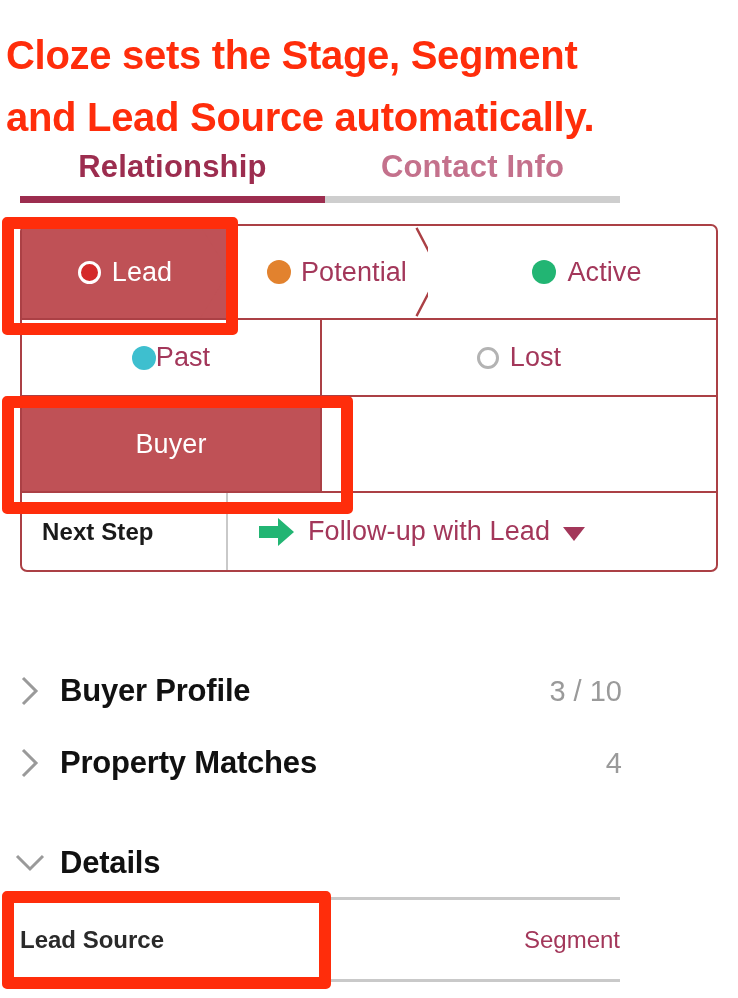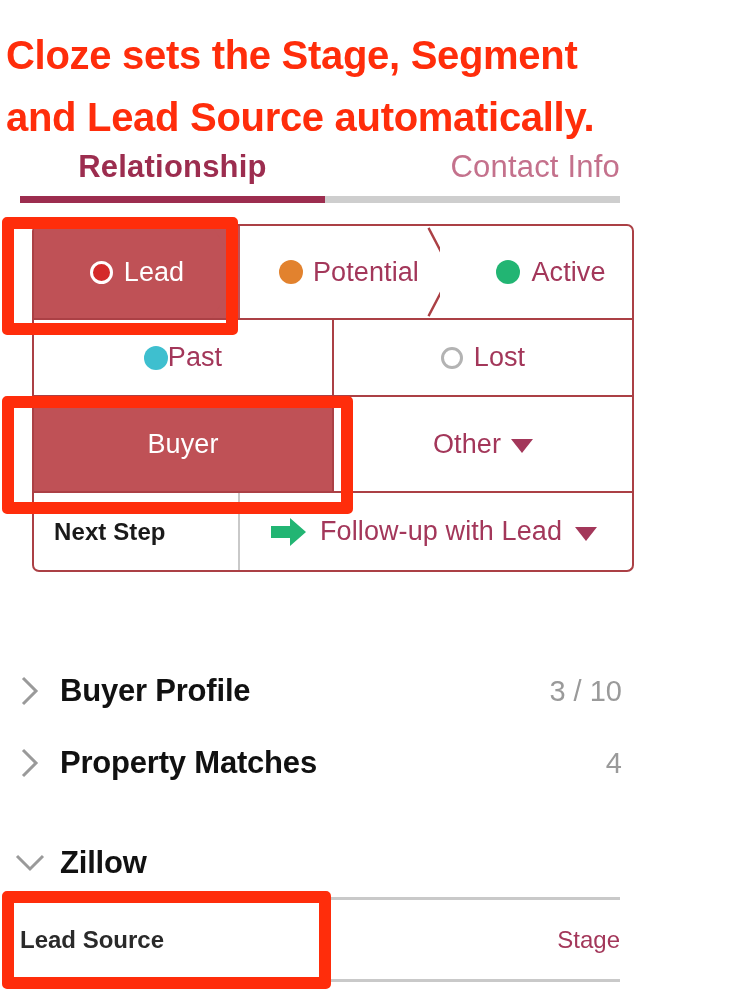--- a/index.html
+++ b/index.html
@@ -45,36 +45,36 @@
   .tab {
     position: absolute;
     top: 0;
     height: 46px;
     font-size: 31px;
     line-height: 46px;
     text-align: center;
     letter-spacing: 0.2px;
   }
   .tab-relationship { left: 0; width: 305px; color: #9C2D4F; font-weight: 600; }
-  .tab-contactinfo  { left: 305px; width: 295px; color: #C4718C; font-weight: 400; text-align: right; }
+  .tab-contactinfo  { left: 305px; width: 295px; color: #C4718C; font-weight: 700; }
 
   .tab-underline {
     position: absolute;
     top: 52px;
     height: 7px;
   }
   .tab-underline.active   { left: 0;     width: 305px; background: #9C2D4F; }
   .tab-underline.inactive { left: 305px; width: 295px; background: #CECECE; }
 
   
   .panel {
     position: absolute;
-    left: 32px;
+    left: 20px;
     top: 224px;
-    width: 602px;
+    width: 698px;
   }
 
   .row {
     position: relative;
     display: flex;
     border: 2px solid #AB4045;
     border-top: none;
     background: #ffffff;
   }
   .row.first {
@@ -143,21 +143,21 @@
 
   
   .row-pastlost { height: 77px; }
   .cell-past {
     width: 300px;
     border-right: 2px solid #AB4045;
   }
   .cell-lost { flex: 1; gap: 11px; }
 
   
-  .row-segment { height: 96px; }
+  .row-segment { height: 96px; flex-direction: column; }
   .cell-buyer {
     width: 300px;
     background: #BF5156;
     color: #ffffff;
     border-right: 2px solid #AB4045;
   }
   .cell-other { flex: 1; gap: 10px; }
   .caret-down {
     display: inline-block;
     width: 0; height: 0;
@@ -353,28 +353,28 @@
     <span class="acc-title">Property Matches</span>
     <span class="acc-count">4</span>
   </div>
 
   <div class="acc acc-details">
     <span class="acc-chevron">
       <svg width="32" height="20" viewBox="0 0 32 20">
           <path d="M3 3 L16 16 L29 3" fill="none" stroke="#9A9A9A" stroke-width="3"></path>
         </svg>
     </span>
-    <span class="acc-title">Zillow</span>
+    <span class="acc-title">Details</span>
   </div>
 
   <div class="divider divider-top"></div>
 
   <div class="detail-row">
     <span class="detail-label">Lead Source</span>
-    <span class="detail-value">Stage</span>
+    <span class="detail-value">Segment</span>
   </div>
 
   <div class="divider divider-bottom"></div>
 
   <div class="annot-box annot-lead"></div>
   <div class="annot-box annot-buyer"></div>
   <div class="annot-box annot-leadsource"></div>
 
 </div>
 

